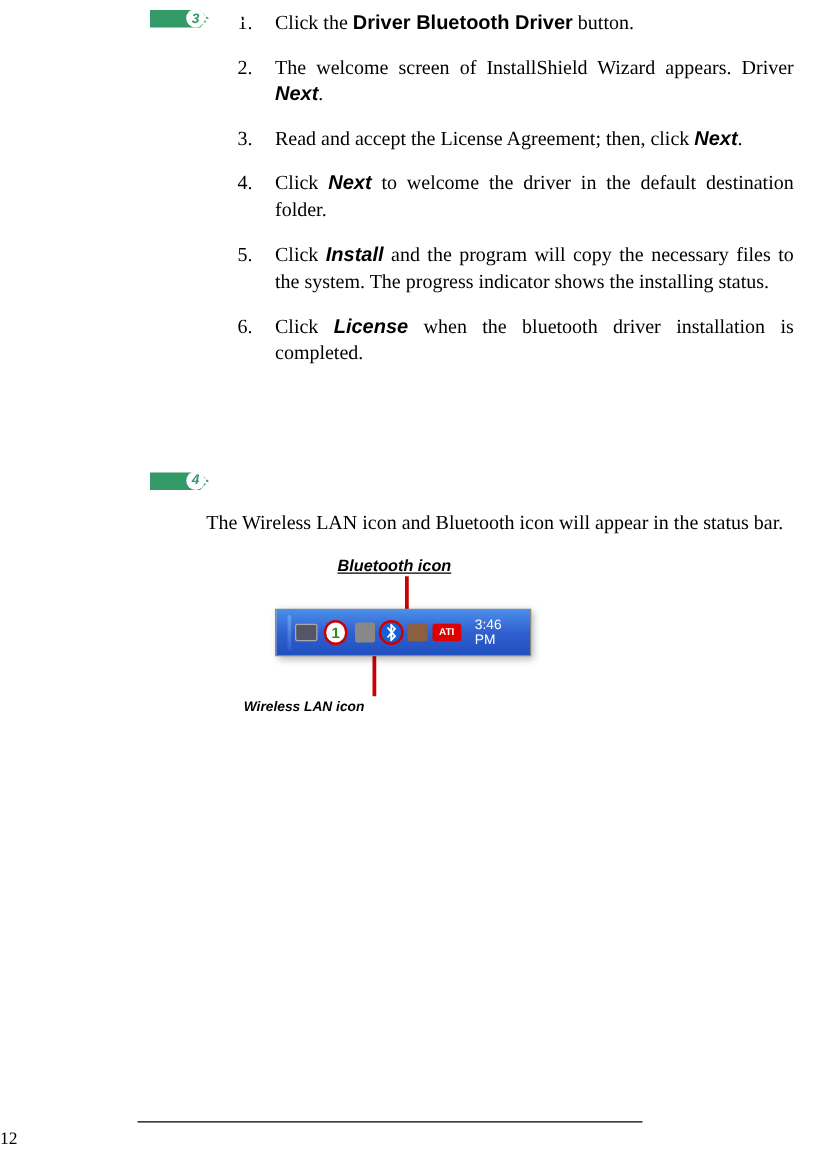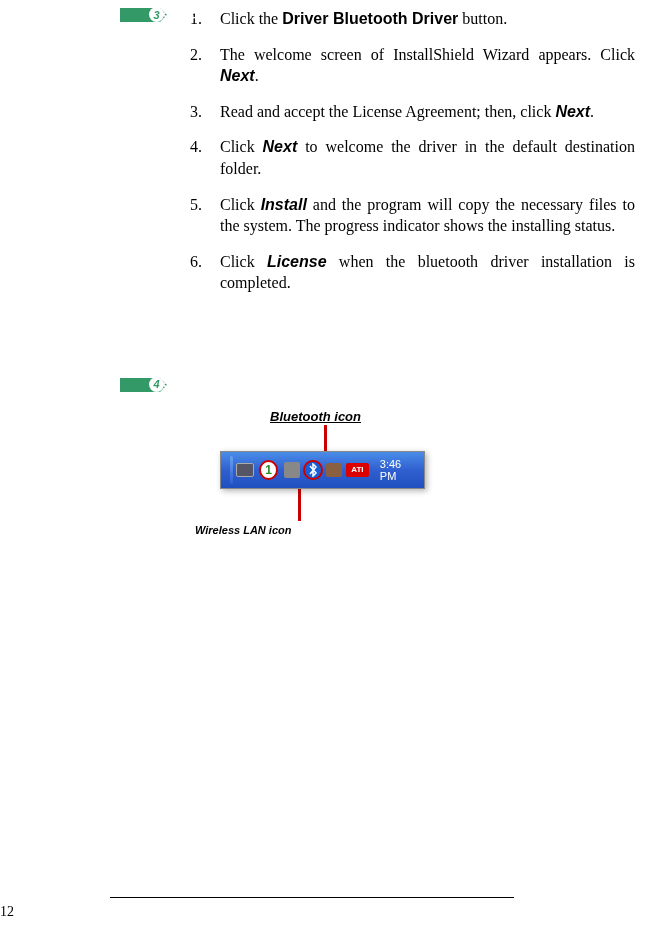--- a/index.html
+++ b/index.html
@@ -279,21 +279,21 @@
     <div class="instruction-list">
       <div class="instruction-item">
         <div class="instruction-num">1.</div>
         <div class="instruction-text">
           <span>Click the </span><span class="bold-sans">Driver Bluetooth Driver</span><span> button.</span>
         </div>
       </div>
       <div class="instruction-item">
         <div class="instruction-num">2.</div>
         <div class="instruction-text">
-          <span>The welcome screen of InstallShield Wizard appears. Click </span><span class="bold-sans-italic">Next</span><span>.</span>
+          <span>The welcome screen of InstallShield Wizard appears. Driver </span><span class="bold-sans-italic">Next</span><span>.</span>
         </div>
       </div>
       <div class="instruction-item">
         <div class="instruction-num">3.</div>
         <div class="instruction-text">
           <span>Read and accept the License Agreement; then, click </span><span class="bold-sans-italic">Next</span><span>.</span>
         </div>
       </div>
       <div class="instruction-item">
         <div class="instruction-num">4.</div>
@@ -318,20 +318,21 @@
 
   <div class="step4-block">
     <div class="step-row">
       <div class="step-badge" style="margin-right:10px;">
         <div class="step-badge-bg"></div>
         <div class="step-badge-arrow"></div>
         <span class="step-badge-text">STEP</span>
         <span class="step-badge-number">4</span>
       </div>
     </div>
+    <div class="step4-body">The Wireless LAN icon and Bluetooth icon will appear in the status bar.</div>
   </div>
 </div>
 
 <div class="figure-area">
   <div class="bt-label">Bluetooth icon</div>
   <div class="bt-line"></div>
   <div class="wlan-line"></div>
   <div class="wlan-label">Wireless LAN icon</div>
 
   <div class="taskbar">

